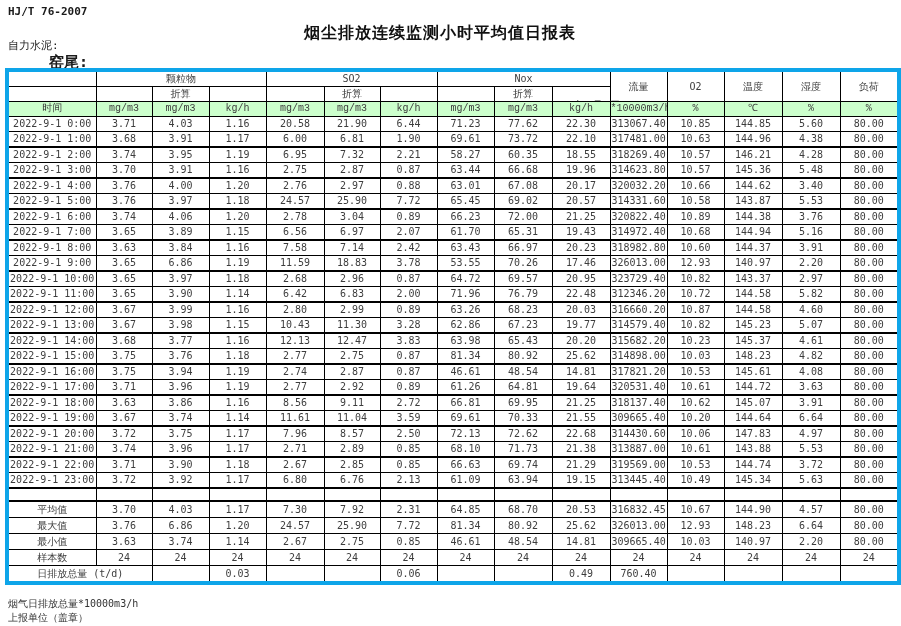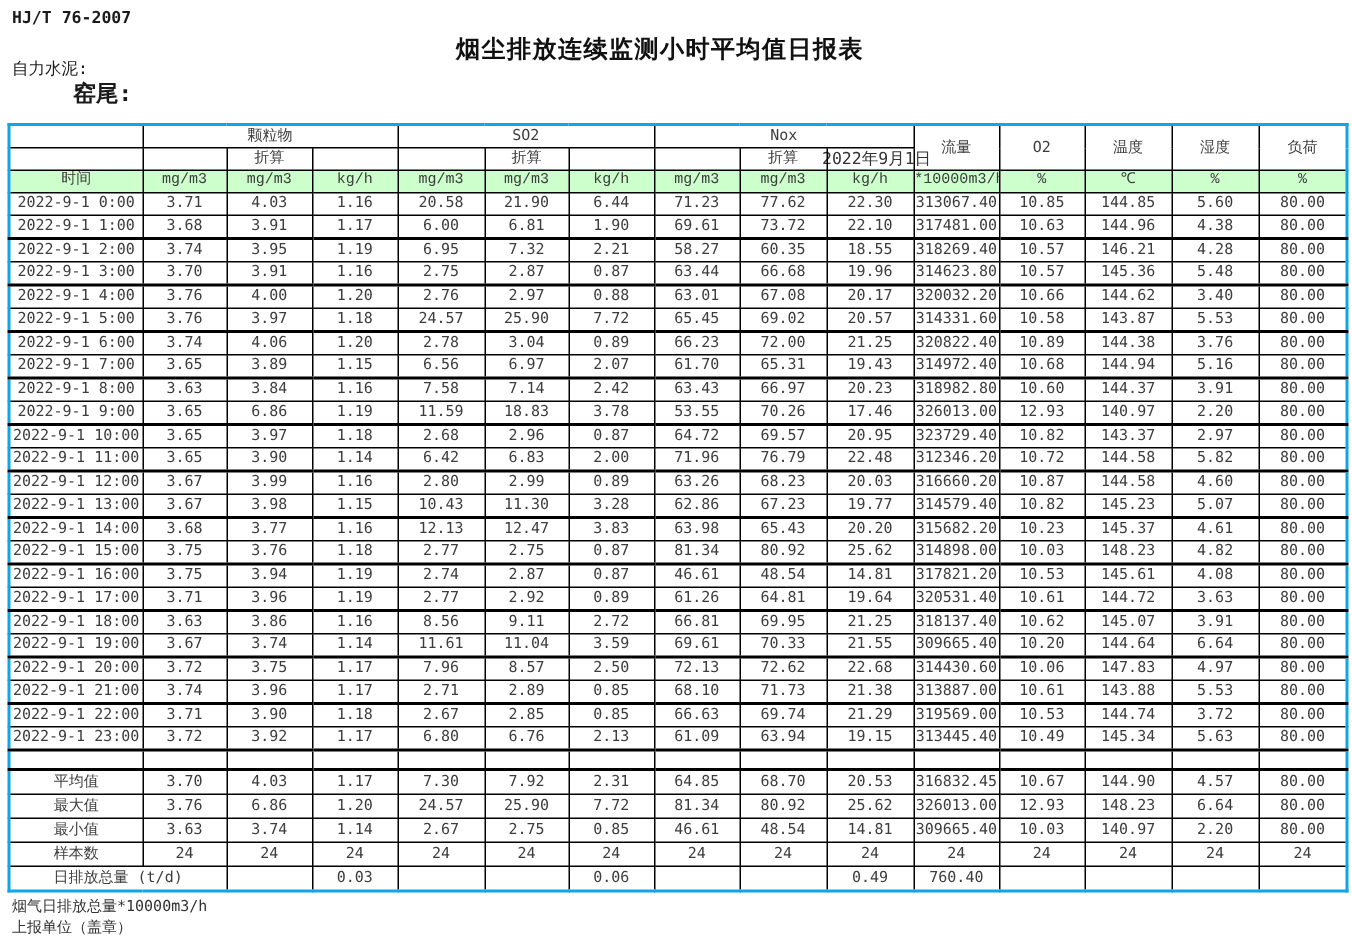--- a/index.html
+++ b/index.html
@@ -4,22 +4,22 @@
 <style>
   html,body{margin:0;padding:0;background:#fff;}
   .page{position:relative;width:901px;height:626px;background:#ffffff;overflow:hidden;
         font-family:"DejaVu Sans Mono","DejaVu Sans",monospace;color:#3d3d3d;}
   .hdr-standard{position:absolute;left:8px;top:5px;font-size:11px;font-weight:bold;color:#1a1a1a;}
   .hdr-title{position:absolute;left:0;top:23px;width:880px;text-align:center;font-size:16px;
              font-weight:bold;color:#111;letter-spacing:1px;}
   .hdr-company{position:absolute;left:8px;top:38px;font-size:11px;font-weight:normal;color:#1a1a1a;}
   .hdr-location{position:absolute;left:8px;top:53px;font-size:15px;font-weight:bold;color:#1a1a1a;margin-left:41px;}
   .hdr-date{position:absolute;left:548px;top:54px;font-size:11px;color:#333;margin-top:44px;}
-  table.report{position:absolute;left:5px;top:82px;width:892px;border-collapse:collapse;
-               table-layout:fixed;border:2px solid #0ea5e9;}
+  table.report{position:absolute;left:5px;top:68px;width:892px;border-collapse:collapse;
+               table-layout:fixed;border:4px solid #0ea5e9;}
   table.report td{border:1px solid #000;height:14px;line-height:14px;font-size:10px;
                   text-align:center;padding:0;overflow:hidden;white-space:nowrap;color:#3d3d3d;}
   thead td{height:14px;}
   td.green{background:#ccffcc;border-bottom:2px solid #000;height:15px;font-family:Liberation Mono, monospace;}
   tr.thickb td{border-bottom-width:2px;}
   td.flow{text-align:left;padding-left:2px;}
   td.o2{font-size:9.5px;vertical-align:bottom;padding-bottom:1px;}
   tr.blank td{height:11px;border-bottom:2px solid #000;}
   tr.summary td{height:15px;line-height:15px;}
   td.left-label{text-align:left;padding-left:3px;}

